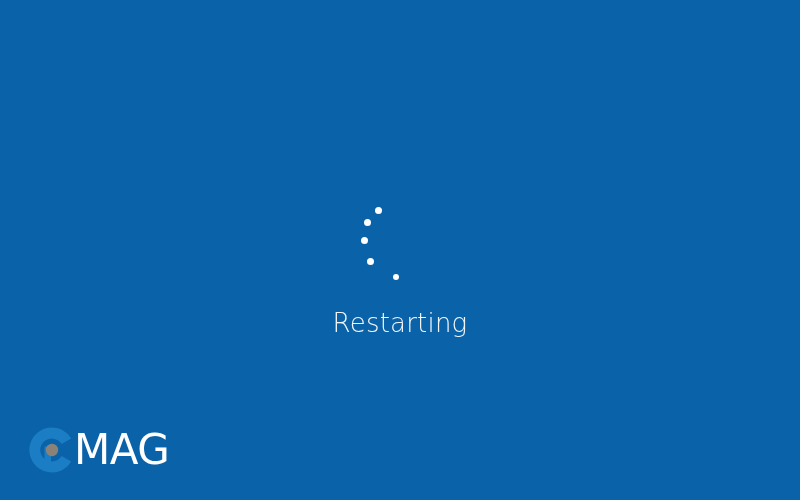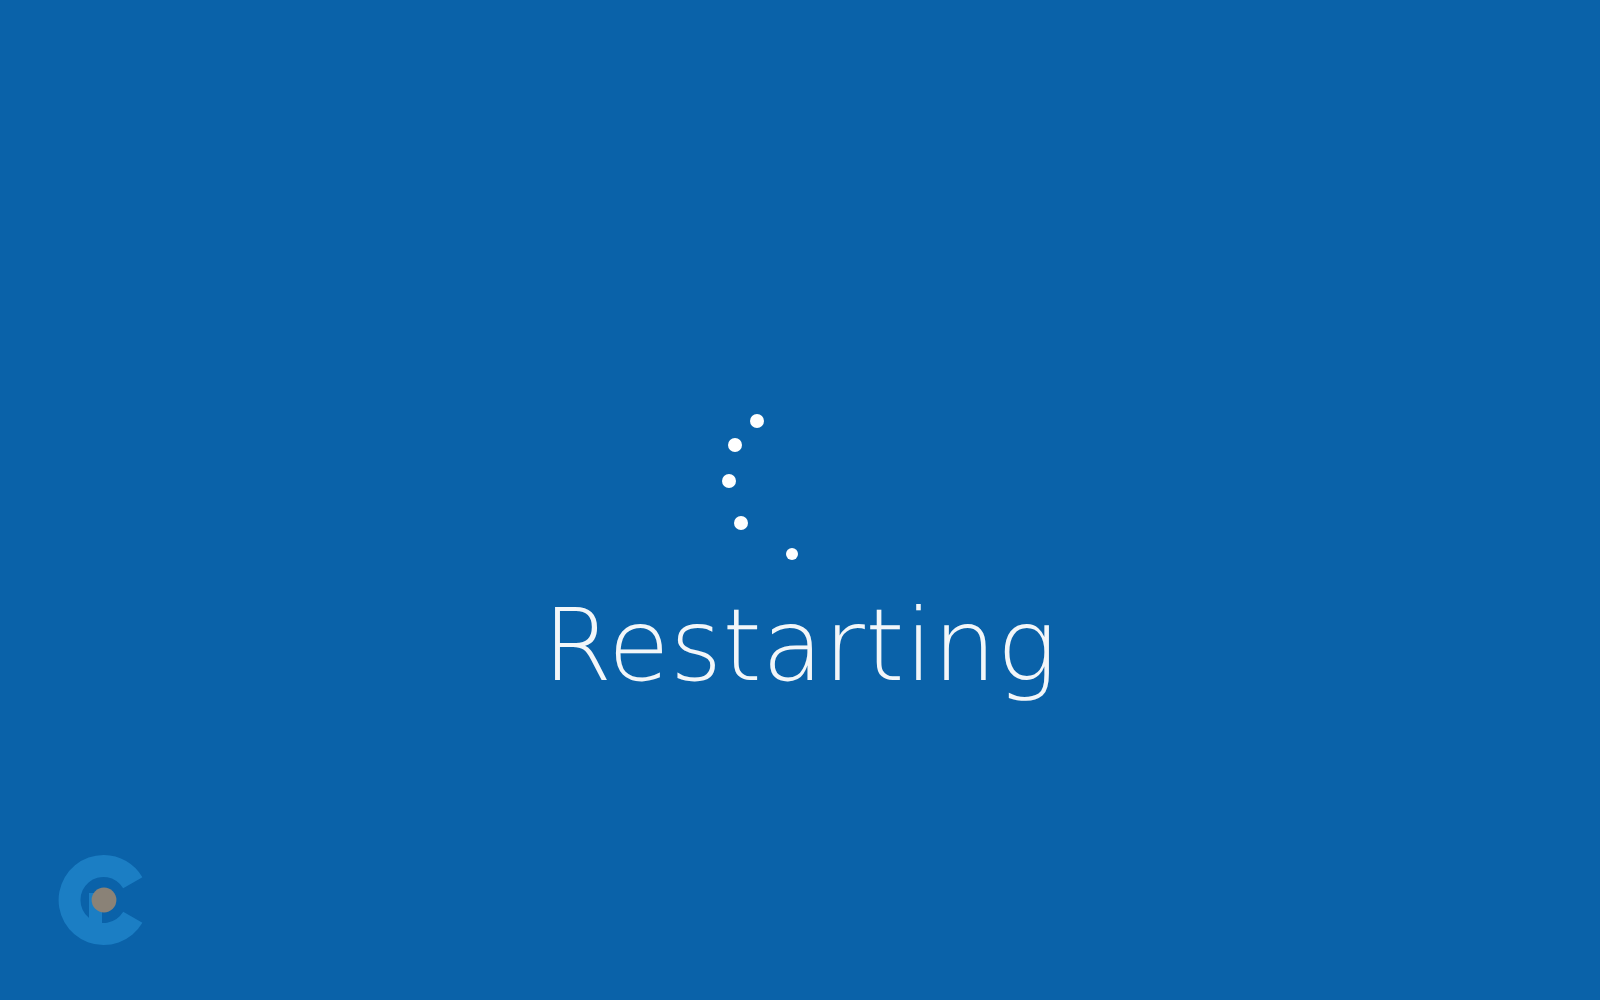--- a/index.html
+++ b/index.html
@@ -44,21 +44,21 @@
   .spinner-dot.d5 { left: 53px; top: 84px; width: 6px; height: 6px; }
 
   
   #status-text {
     position: absolute;
     left: 0;
     top: 300px;
     width: 800px;
     text-align: center;
     color: #f2f6f9;
-    font-size: 50px;
+    font-size: 26px;
     font-weight: 300;
     letter-spacing: 0.2px;
     line-height: 46px;
     font-family: "DejaVu Sans", "Liberation Sans", sans-serif;
     -webkit-font-smoothing: antialiased;
   }
 
   
   #watermark {
     position: absolute;
@@ -100,15 +100,16 @@
 
   <div id="watermark">
     <svg id="logo-mark" viewBox="0 0 48 48">
 
       <path d="M24 1.5 A22.5 22.5 0 1 0 43.2 35.4 L33.6 29.9 A11.5 11.5 0 1 1 33.6 18.1 L43.2 12.6 A22.5 22.5 0 0 0 24 1.5 Z" fill="#1b7ec4"></path>
 
       <path d="M16.5 20.5 h6.5 v24 h-6.5 z" fill="#1b7ec4"></path>
 
       <circle cx="24" cy="24" r="6.2" fill="#8a8277"></circle>
     </svg>
+    <span id="logo-wordmark">MAG</span>
   </div>
 
 </div>
 
 </body></html>

